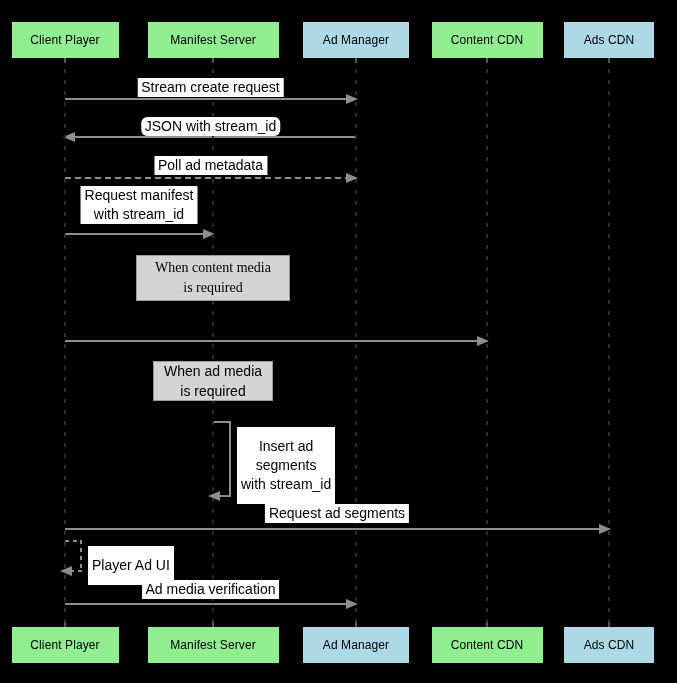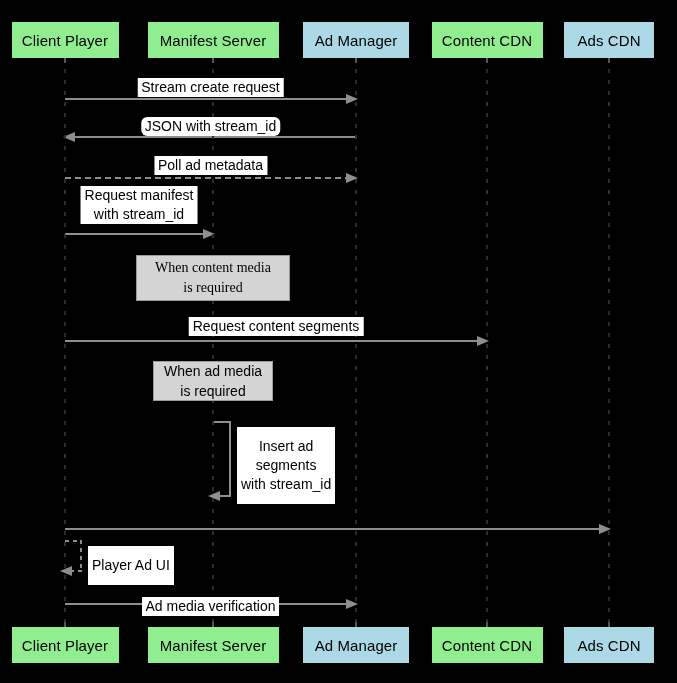--- a/index.html
+++ b/index.html
@@ -2,21 +2,21 @@
 <html><head>
 <meta charset="utf-8">
 <style>
   html,body{margin:0;padding:0;background:#000;}
   #diagram{
     position:relative;width:677px;height:683px;background:#000;overflow:hidden;
     font-family:"Liberation Sans","DejaVu Sans",sans-serif;
   }
   .actor-box{
     position:absolute;height:36px;display:flex;align-items:center;justify-content:center;
-    font-size:15px;color:#000;z-index:3;letter-spacing:0.1px;
+    font-size:12px;color:#000;z-index:3;letter-spacing:0.1px;
   }
   .lifeline{
     position:absolute;width:2px;z-index:2;
     background:repeating-linear-gradient(180deg,#2c2c2c 0 4px,transparent 4px 11px);
   }
   .tick{position:absolute;width:2px;height:5px;background:#565656;z-index:2;}
   .msg-line{position:absolute;height:2px;z-index:1;}
   .msg-line.solid{background:#8e8e8e;}
   .msg-line.dashed{background:repeating-linear-gradient(90deg,#8e8e8e 0 6px,transparent 6px 10px);}
   .head{position:absolute;width:0;height:0;z-index:1;
@@ -80,33 +80,33 @@
     <div class="head right" style="left: 346px; top: 173px;"></div>
     <div class="msg-label" style="left: 210.5px; top: 156px;">Poll ad metadata</div>
     <div class="msg-line solid" style="left: 65px; top: 233px; width: 140px;"></div>
     <div class="head right" style="left: 203px; top: 229px;"></div>
     <div class="msg-label" style="left: 139px; top: 186px;">Request manifest
 with stream_id</div>
     <div class="note" style="left: 136px; top: 255px; width: 154px; height: 46px; font-family: Liberation Serif, serif;">When content media
 is required</div>
     <div class="msg-line solid" style="left: 65px; top: 340px; width: 414px;"></div>
     <div class="head right" style="left: 477px; top: 336px;"></div>
-    <div class="msg-label" style="left: 276px; top: 317px;">Request content segments</div>
     <div class="note" style="left: 153px; top: 361px; width: 120px; height: 40px;">When ad media
 is required</div>
     <div class="seg solid" style="left: 213px; top: 421px; width: 18px; height: 2px;"></div>
     <div class="seg solid" style="left: 229px; top: 421px; width: 2px; height: 76px;"></div>
     <div class="seg solid" style="left: 218px; top: 495px; width: 13px; height: 2px;"></div>
     <div class="head left" style="left: 208px; top: 491px;"></div>
     <div class="self-label" style="left: 237px; top: 427px;">Insert ad
 segments
 with stream_id</div>
     <div class="msg-line solid" style="left: 65px; top: 528px; width: 536px;"></div>
     <div class="head right" style="left: 599px; top: 524px;"></div>
+    <div class="msg-label" style="left: 337px; top: 504px;">Request ad segments</div>
     <div class="seg dashed-h" style="left: 65px; top: 540px; width: 17px; height: 2px;"></div>
     <div class="seg dashed-v" style="left: 80px; top: 540px; width: 2px; height: 32px;"></div>
     <div class="seg dashed-h" style="left: 70px; top: 570px; width: 12px; height: 2px;"></div>
     <div class="head left" style="left: 60px; top: 566px;"></div>
     <div class="self-label" style="left: 88px; top: 546px;">Player Ad UI</div>
     <div class="msg-line solid" style="left: 65px; top: 603px; width: 283px;"></div>
     <div class="head right" style="left: 346px; top: 599px;"></div>
-    <div class="msg-label" style="left: 210.5px; top: 580px; margin-top: 17px;">Ad media verification</div>
+    <div class="msg-label" style="left: 210.5px; top: 580px;">Ad media verification</div>
   </div>
 
 </body></html>

